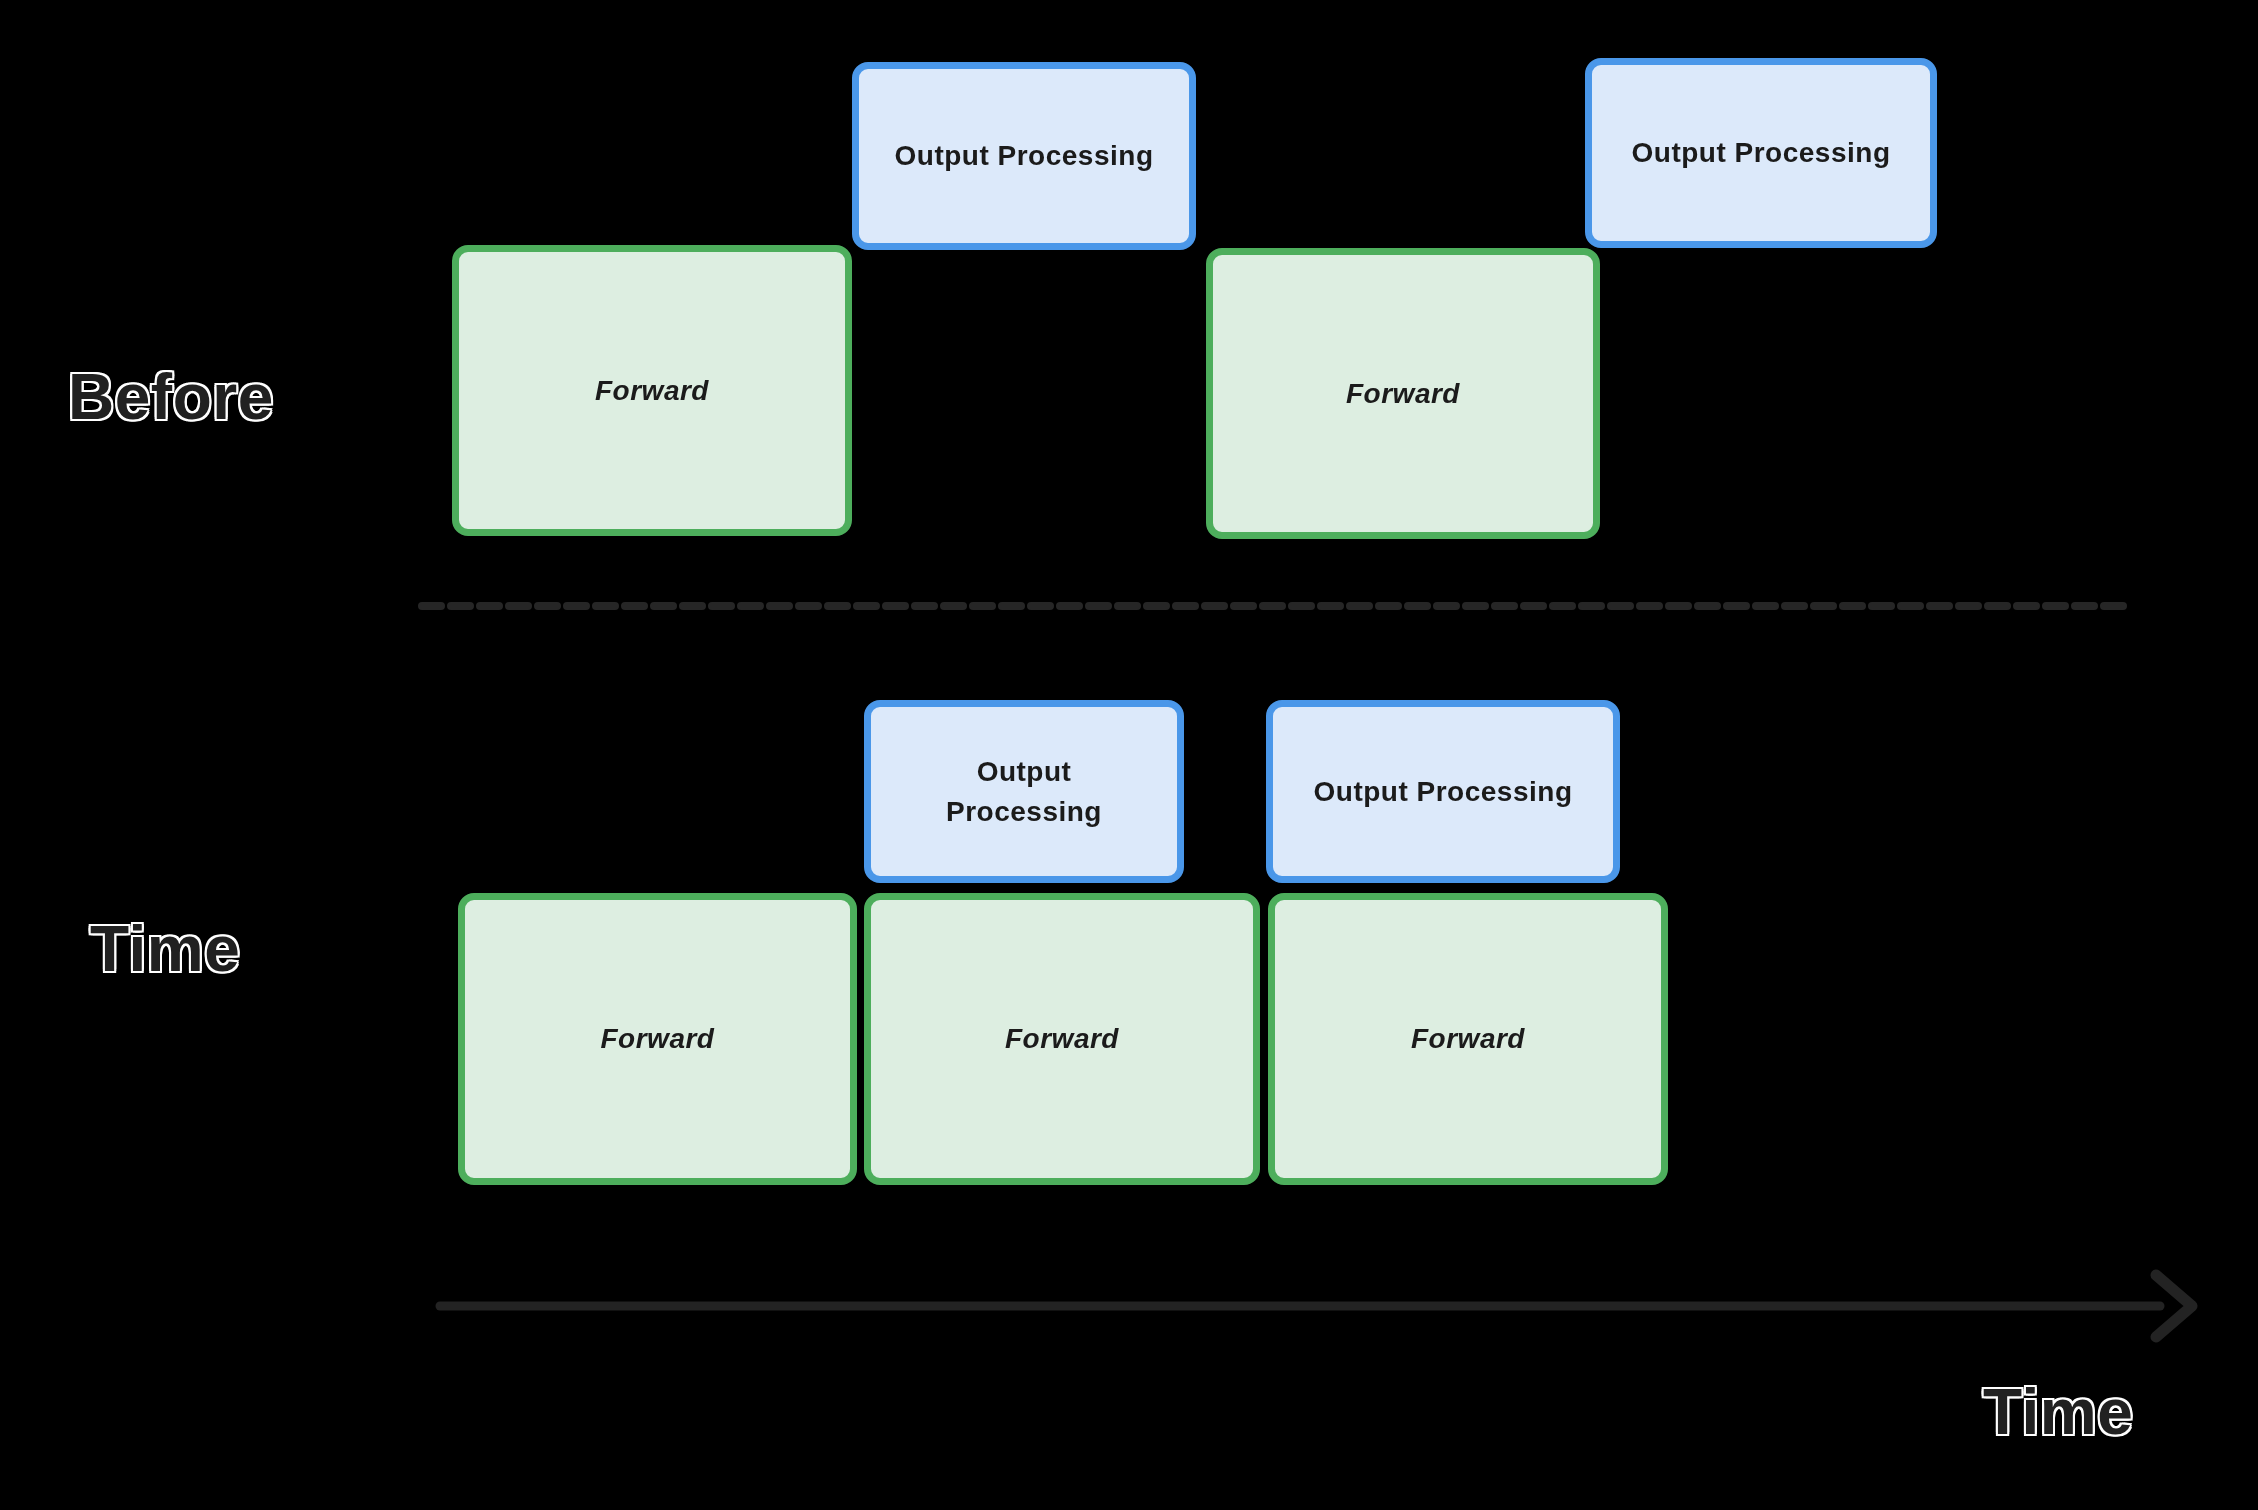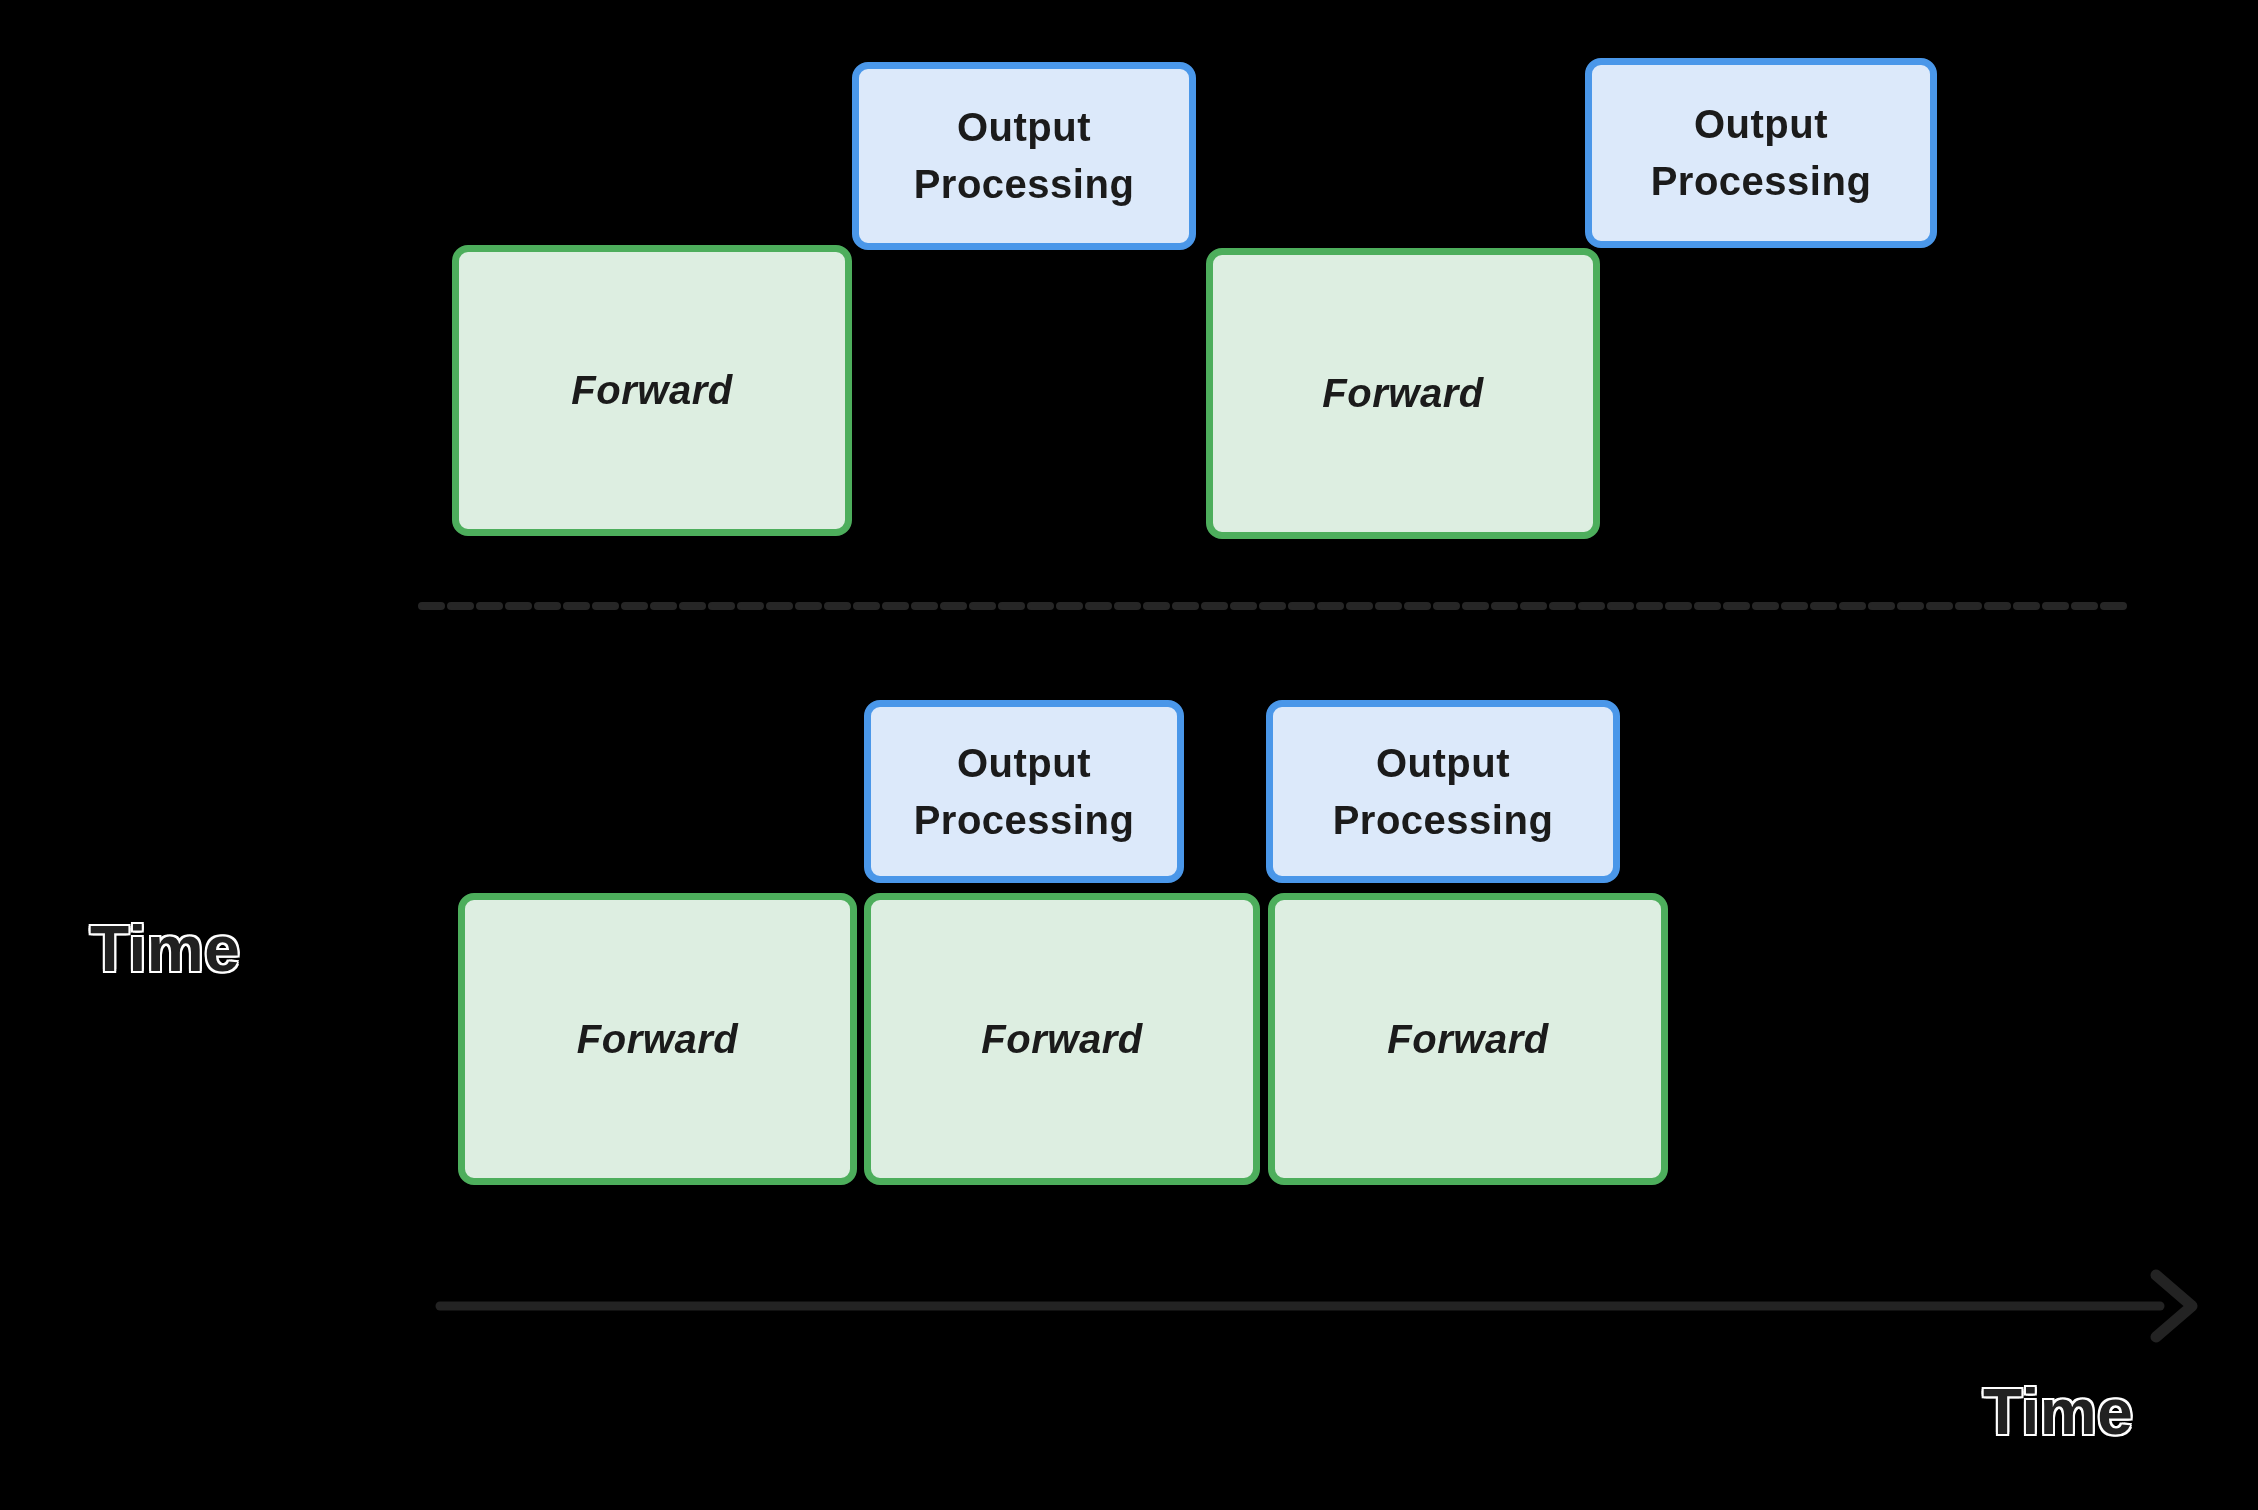--- a/index.html
+++ b/index.html
@@ -18,21 +18,21 @@
   .box {
     position: absolute;
     box-sizing: border-box;
     border-radius: 16px;
     display: flex;
     align-items: center;
     justify-content: center;
     text-align: center;
   }
   .box .box-label {
-    font-size: 40px;
+    font-size: 28px;
     font-weight: 600;
     line-height: 1.42;
     color: #1b1b1b;
     letter-spacing: 0.5px;
     padding: 0 32px;
   }
   .box.forward {
     background: var(--forward-fill, #ddeee1);
     border: 7px solid var(--forward-border, #4dae5c);
     font-style: italic;
@@ -70,20 +70,21 @@
     fill: none;
   }
   .axis-line { stroke-width: 9; stroke-linecap: round; }
   .axis-head { stroke-width: 11; stroke-linecap: round; stroke-linejoin: round; }
 </style>
 </head>
 <body>
 
 <div class="stage">
 
+  <div class="row-label" style="left:68px; top:360px;">Before</div>
 
   <div class="box forward" style="left:452px; top:245px; width:400px; height:291px;">
     <span class="box-label">Forward</span>
   </div>
 
   <div class="box output" style="left:852px; top:62px; width:344px; height:188px;">
     <span class="box-label">Output Processing</span>
   </div>
 
   <div class="box forward" style="left:1206px; top:248px; width:394px; height:291px;">

